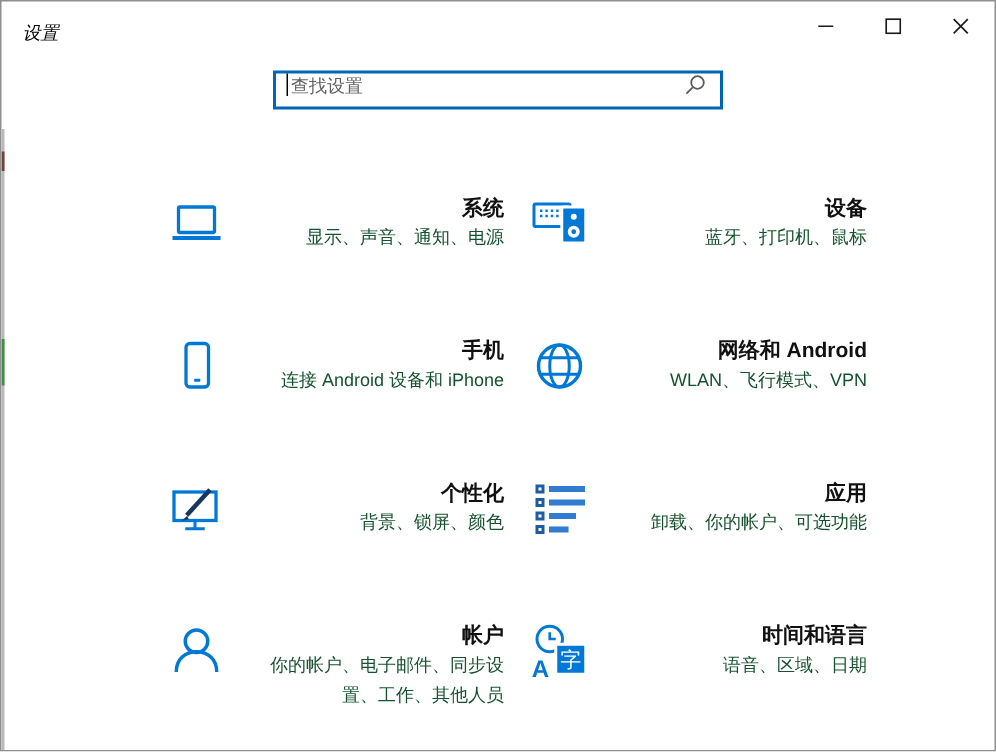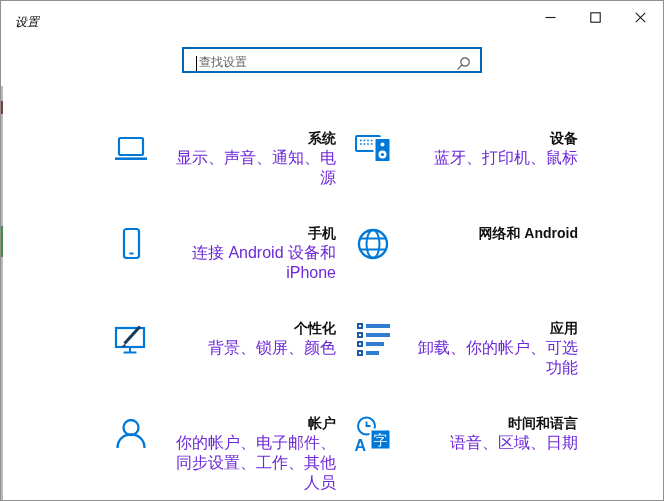--- a/index.html
+++ b/index.html
@@ -15,34 +15,34 @@
   .caption-group { margin-left:auto; display:flex; }
   .caption-btn {
     width:45px; height:32px; border:none; background:transparent;
     display:flex; align-items:center; justify-content:center; cursor:default;
   }
   .caption-btn svg { display:block; }
   
   .search-row { display:flex; justify-content:center; margin-top:14px; }
   .search-box {
     width:300px; height:26px; border:2px solid #0067B8; background:#fff;
-    display:flex; align-items:flex-end; padding:0 9px 0 12px;
+    display:flex; align-items:flex-start; padding:0 9px 0 7px;
   }
   .caret { width:1px; height:15px; background:#000; flex:none; }
   .search-placeholder { flex:1; font-size:12px; color:#5f5f5f; margin-left:2px; }
   
   .grid {
     margin:56px 0 0 110px;
     display:grid; grid-template-columns:242px 242px; grid-auto-rows:95px;
   }
   .tile { display:flex; align-items:flex-start; }
   .tile-icon { width:40px; height:40px; flex:none; }
   .tile-text { margin-left:15px; width:170px;text-align:right; }
   .tile-title { font-size:14px; font-weight:bold; color:#111; line-height:18px; }
-  .tile-sub { font-size:16px; color:#6d28d9; line-height:20px; margin-top:1px; }
+  .tile-sub { font-size:12px; color:#14532d; line-height:20px; margin-top:1px; }
   
   .edge-strip { position:absolute; left:0; top:85px; width:2px; height:414px; background:#b9b9b9; }
   .edge-patch-red { position:absolute; left:0; top:100px; width:2px; height:13px; background:#7a4034; }
   .edge-patch-green { position:absolute; left:0; top:225px; width:2px; height:31px; background:#3f8f3f; }
 </style>
 </head>
 <body>
 
 <div class="window">
 
@@ -118,20 +118,21 @@
     </div>
 
     <div class="tile">
       <svg class="tile-icon" viewBox="0 0 40 40">
         <circle cx="20" cy="20" r="14" stroke="#0078D7" stroke-width="2.3" fill="none"></circle>
         <ellipse cx="20" cy="20" rx="6.5" ry="14" stroke="#0078D7" stroke-width="2" fill="none"></ellipse>
         <path d="M7.2 14.5 H32.8 M6.6 25.5 H33.4" stroke="#0078D7" stroke-width="2" fill="none"></path>
       </svg>
       <div class="tile-text">
         <div class="tile-title">网络和 Android</div>
+        <div class="tile-sub">WLAN、飞行模式、VPN</div>
       </div>
     </div>
 
     <div class="tile">
       <svg class="tile-icon" viewBox="0 0 40 40">
         <rect x="5" y="9" width="28" height="19" stroke="#0078D7" stroke-width="2.2" fill="none"></rect>
         <path d="M19 28 V33 M12.5 33.5 H25.5" stroke="#0078D7" stroke-width="2" fill="none"></path>
         <path d="M13.5 24.5 L29 7.5" stroke="#17375e" stroke-width="3" fill="none"></path>
         <path d="M13.8 24.8 L10.2 28.2 L14.8 27.2 Z" fill="#17375e"></path>
       </svg>

